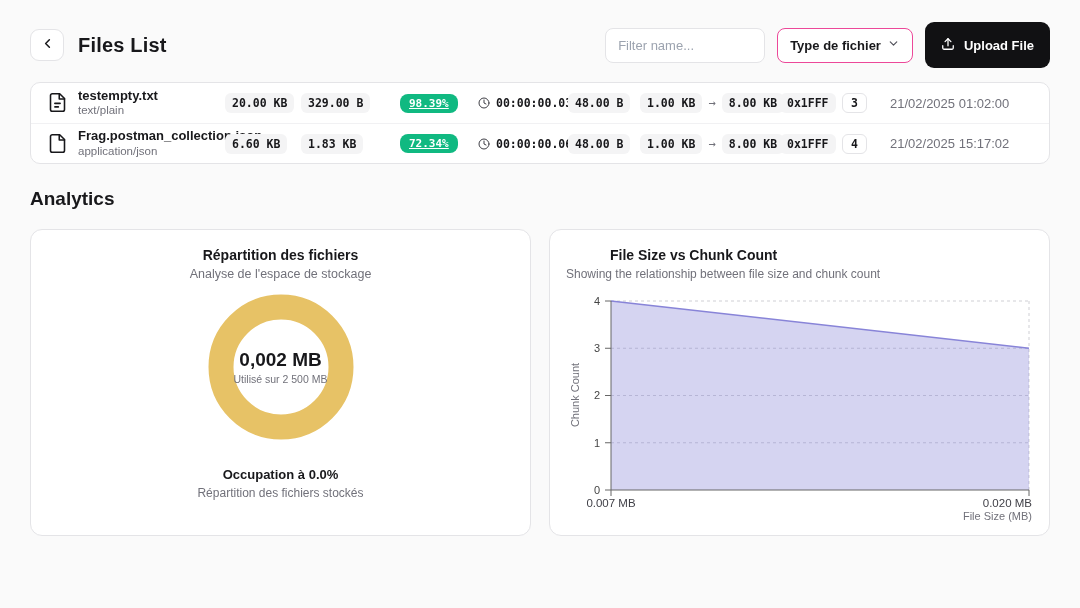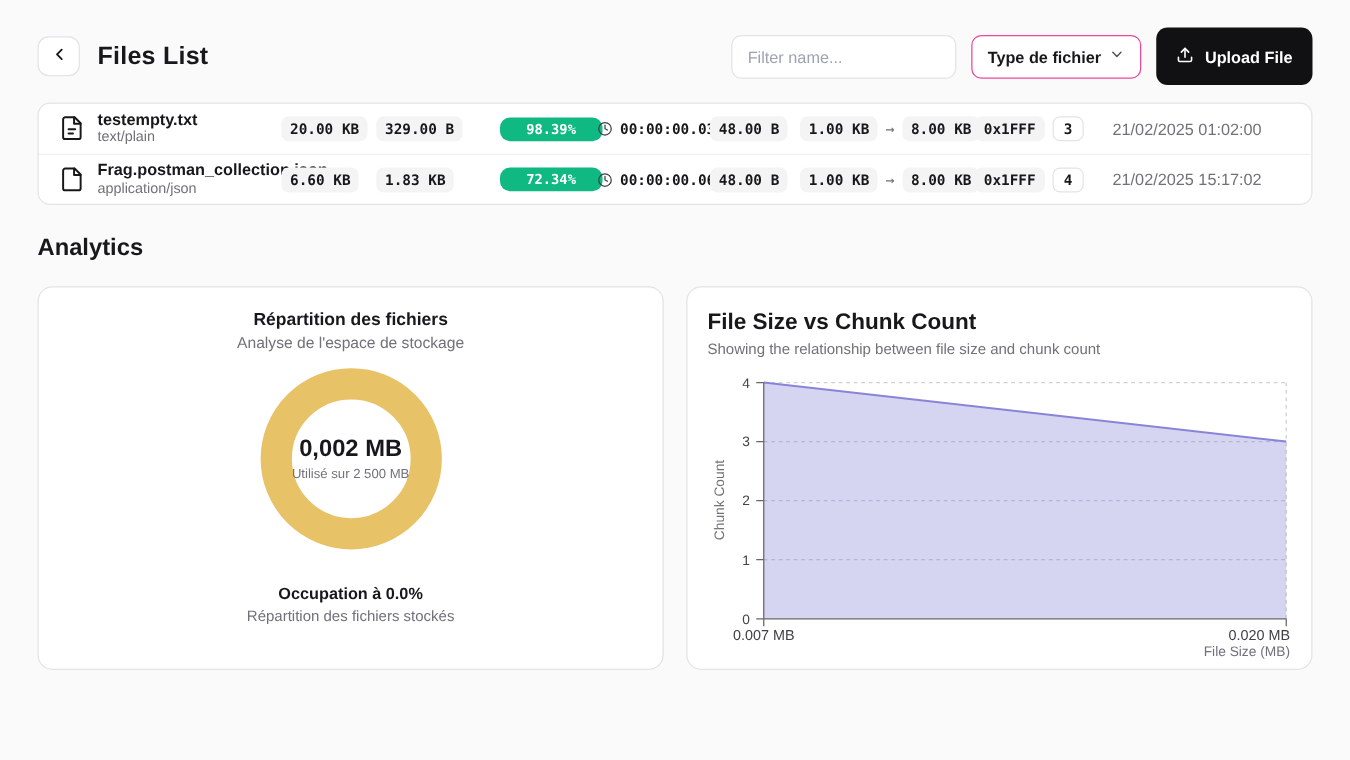--- a/index.html
+++ b/index.html
@@ -8,21 +8,21 @@
   .page { position:relative; width:1080px; height:608px; background:#fafafa; overflow:hidden; }
 
   
   .topbar { display:flex; align-items:center; justify-content:space-between; padding:22px 30px 14px 30px; }
   .topbar-left { display:flex; align-items:center; gap:14px; }
   .back-btn { width:34px; height:32px; background:#fff; border:1px solid #e4e4e7; border-radius:9px;
               display:flex; align-items:center; justify-content:center; cursor:pointer; }
   .back-btn svg { stroke:#18181b; }
   .page-title { font-size:20px; font-weight:bold; letter-spacing:.2px; }
   .topbar-right { display:flex; align-items:center; gap:12px; }
-  .filter-input { width:180px; height:35px; border:1px solid #e4e4e7; border-radius:8px; background:#fff;
+  .filter-input { width:160px; height:35px; border:1px solid #e4e4e7; border-radius:8px; background:#fff;
                   padding:0 12px; font-size:13px; font-family:"Liberation Sans",sans-serif; color:#18181b; outline:none; }
   .filter-input::placeholder { color:#9ca3af; }
   .type-btn { height:35px; background:#fff; border:1px solid #ec4899; border-radius:8px; padding:0 12px;
               display:flex; align-items:center; gap:6px; font-size:13px; font-weight:600; color:#18181b; cursor:pointer; }
   .type-btn svg { stroke:#52525b; }
   .upload-btn { height:46px; background:#111113; color:#fff; border:none; border-radius:9px; padding:0 16px;
                 display:flex; align-items:center; gap:9px; font-size:13px; font-weight:600; cursor:pointer; }
   .upload-btn svg { stroke:#fff; }
 
   
@@ -32,22 +32,22 @@
   .thead .th { font-size:12.5px; color:#71717a; white-space:nowrap; }
   .trow { height:40px; }
   .trow + .trow { border-top:1px solid #f1f1f3; }
   .cell { display:flex; align-items:center; gap:6px; white-space:nowrap; }
   .file-cell { gap:10px; }
   .file-icon svg { stroke:#18181b; display:block; }
   .file-name { font-size:13px; font-weight:bold; line-height:1.25; }
   .file-mime { font-size:11.5px; color:#71717a; line-height:1.2; }
   .mono { font-family:"DejaVu Sans Mono", monospace; font-weight:bold; font-size:11.5px; color:#18181b; }
   .pill { background:#f4f4f5; border-radius:6px; padding:3px 7px; }
-  .saved-badge { background:#10b981; color:#fff; border-radius:8px; padding:3px 21px;
-                 font-family:"DejaVu Sans Mono", monospace; font-weight:bold; font-size:11px; }
+  .saved-badge { background:#10b981; color:#fff; border-radius:8px; padding:3px 9px;
+                 font-family:"DejaVu Sans Mono", monospace; font-weight:bold; font-size:11px;text-decoration:underline; }
   .clock svg { stroke:#3f3f46; display:block; }
   .arrow-sep { color:#71717a; font-size:12px; font-family:"DejaVu Sans Mono", monospace; }
   .chunks-badge { background:#fff; border:1px solid #e4e4e7; border-radius:6px; padding:2px 8px;
                   font-family:"DejaVu Sans Mono", monospace; font-weight:bold; font-size:11.5px; }
   .created { font-size:13px; color:#71717a; }
 
   
   .analytics-head { margin:24px 30px 0 30px; }
   .analytics-title { font-size:19px; font-weight:bold; }
   .analytics-sub { font-size:13px; color:#71717a; margin-top:5px; }
@@ -60,21 +60,21 @@
   .cl-sub { font-size:12.5px; color:#71717a; margin-top:4px; }
   .donut-wrap { position:relative; width:146px; height:146px; margin-top:13px; }
   .donut-center { position:absolute; inset:0; display:flex; flex-direction:column; align-items:center; justify-content:center; }
   .donut-value { font-size:19px; font-weight:bold; }
   .donut-caption { font-size:10.5px; color:#71717a; margin-top:2px; }
   .cl-footer { margin-top:27px; text-align:center; }
   .cl-occupation { font-size:13px; font-weight:bold; }
   .cl-footer-sub { font-size:12px; color:#71717a; margin-top:4px; }
 
   .card-right { padding:17px 16px 0 16px; }
-  .cr-title { font-size:18px; font-weight:bold; }
+  .cr-title { font-size:14px; font-weight:bold;margin-left:44px; }
   .cr-sub { font-size:12px; color:#71717a; margin-top:4px; }
   .chart-svg { margin-top:8px; display:block; }
   .tick-label { font-size:11px; fill:#444; font-family:"Liberation Sans",sans-serif; }
   .axis-name { font-size:11px; fill:#71717a; font-family:"Liberation Sans",sans-serif; }
   .x-edge { font-size:11.5px; fill:#3f3f46; font-family:"Liberation Sans",sans-serif; }
 </style>
 </head>
 <body>
 
 <div class="page">

